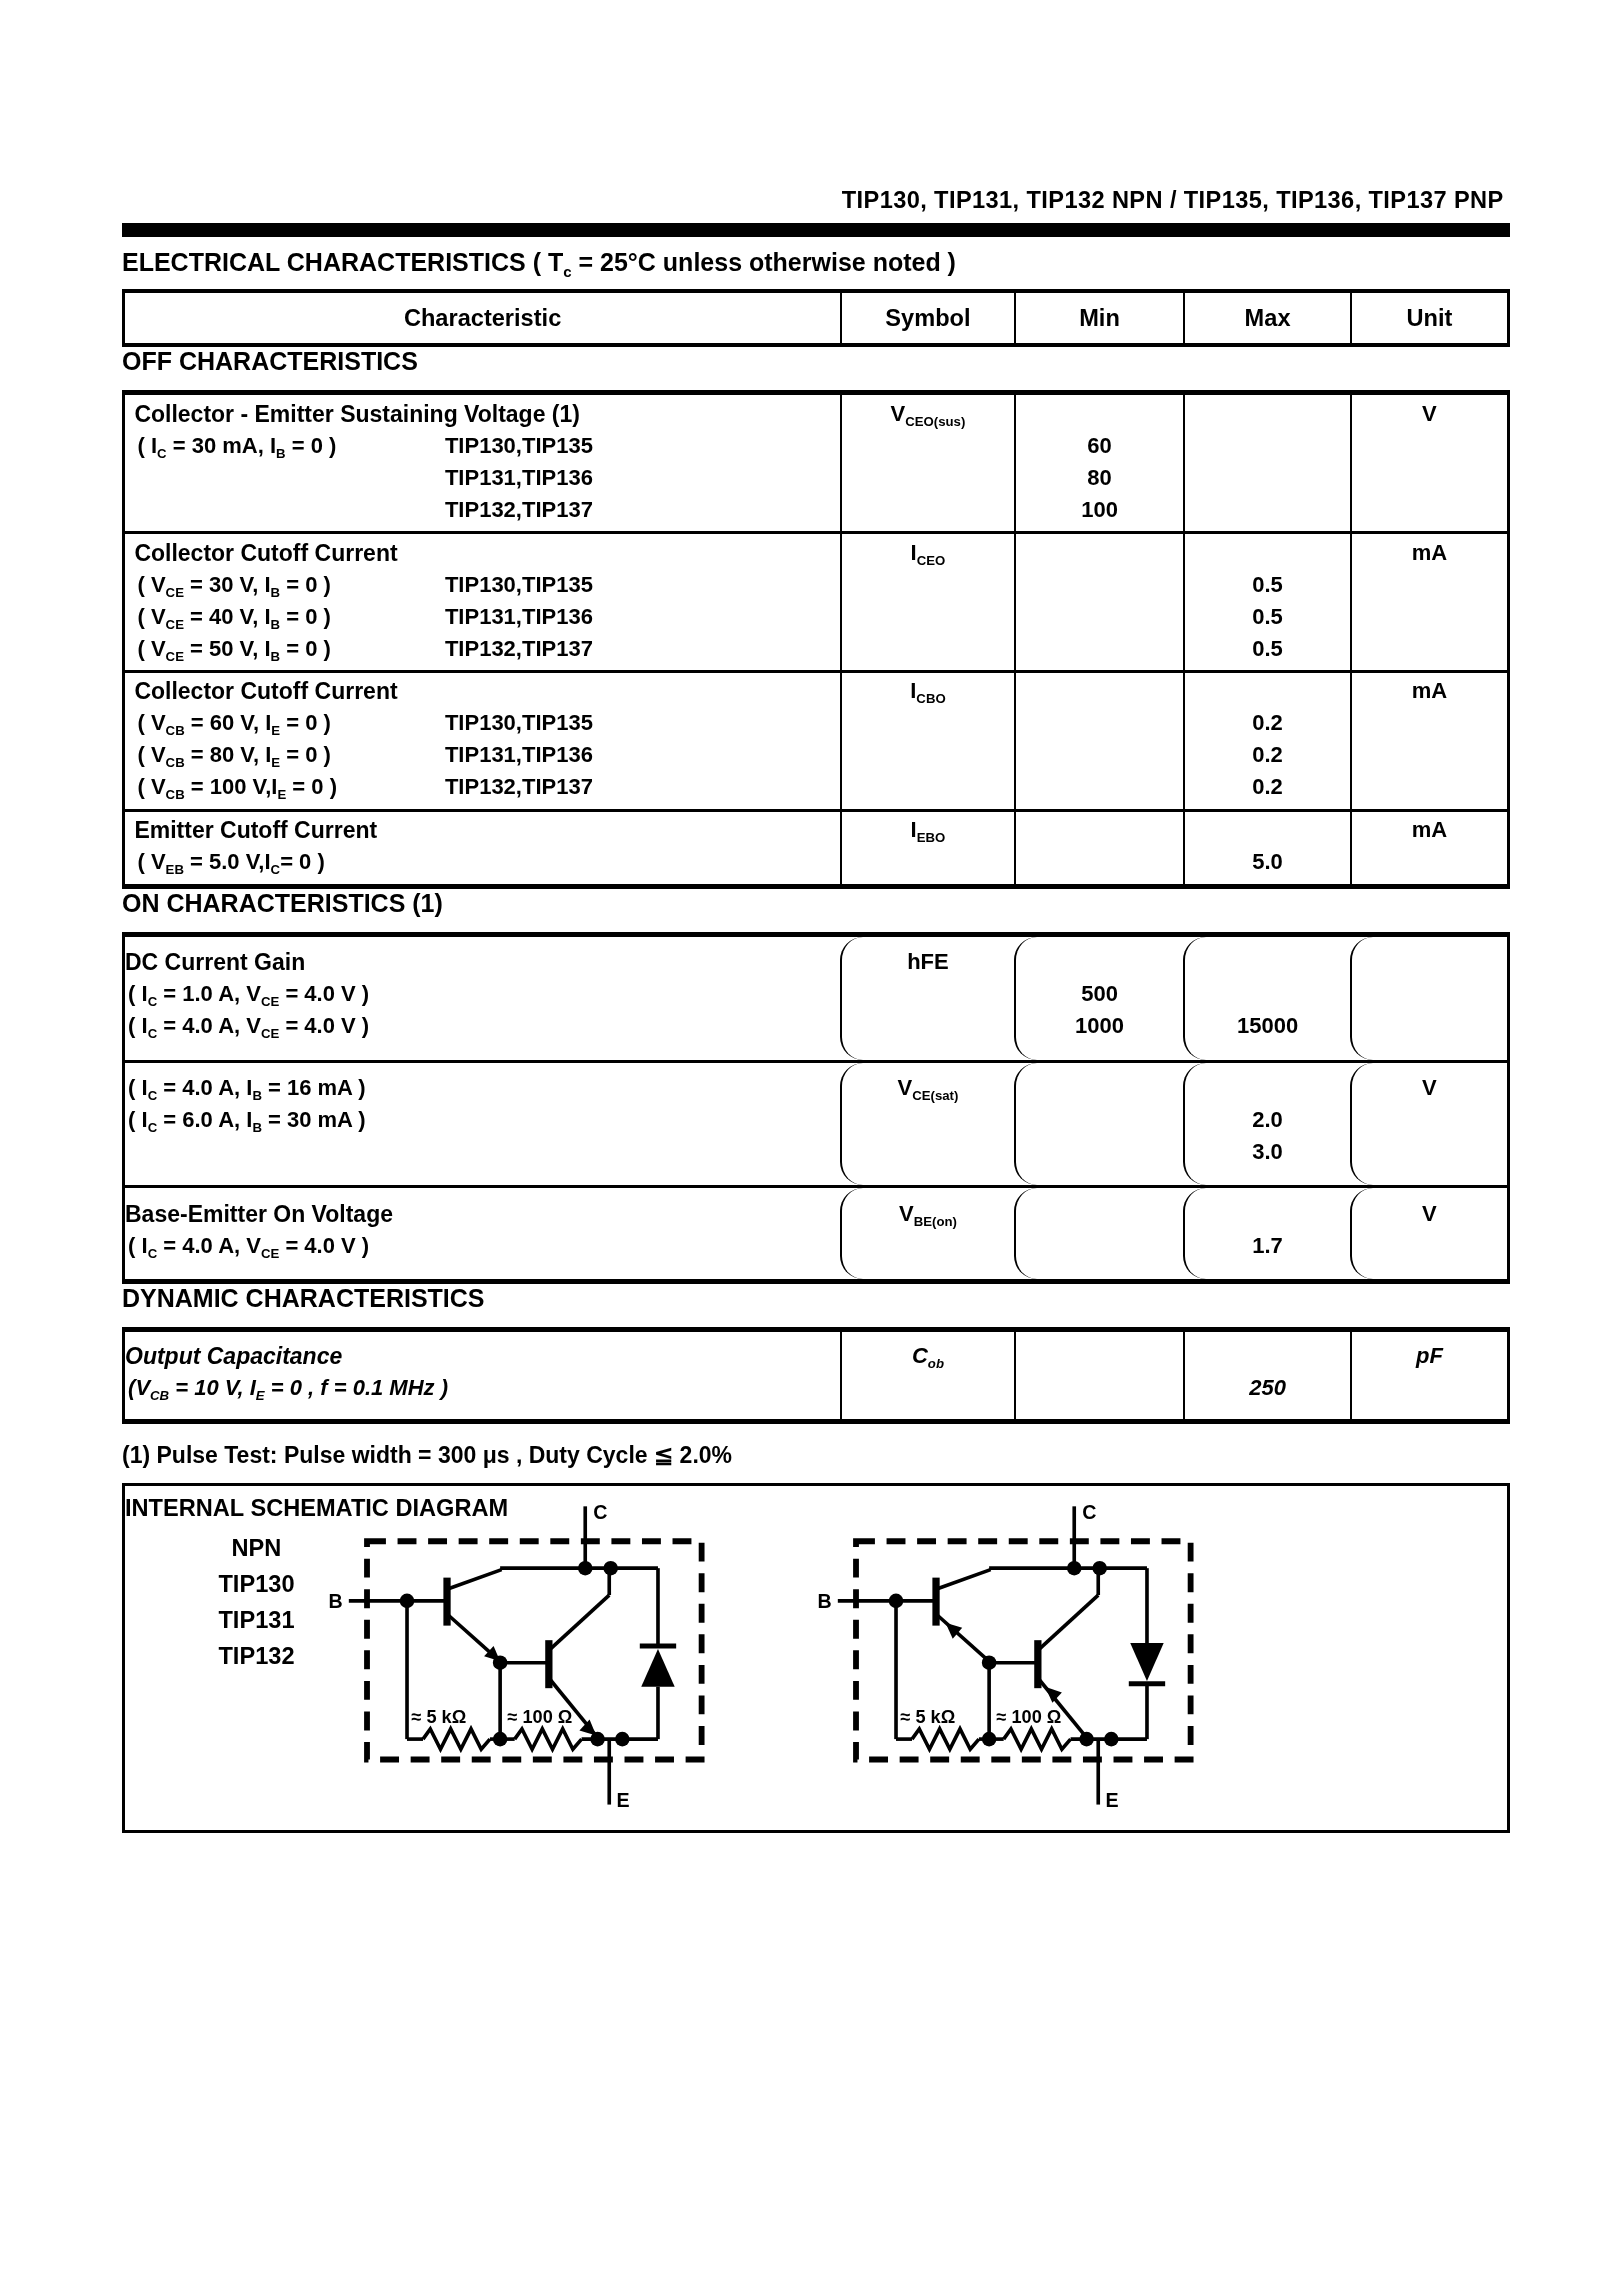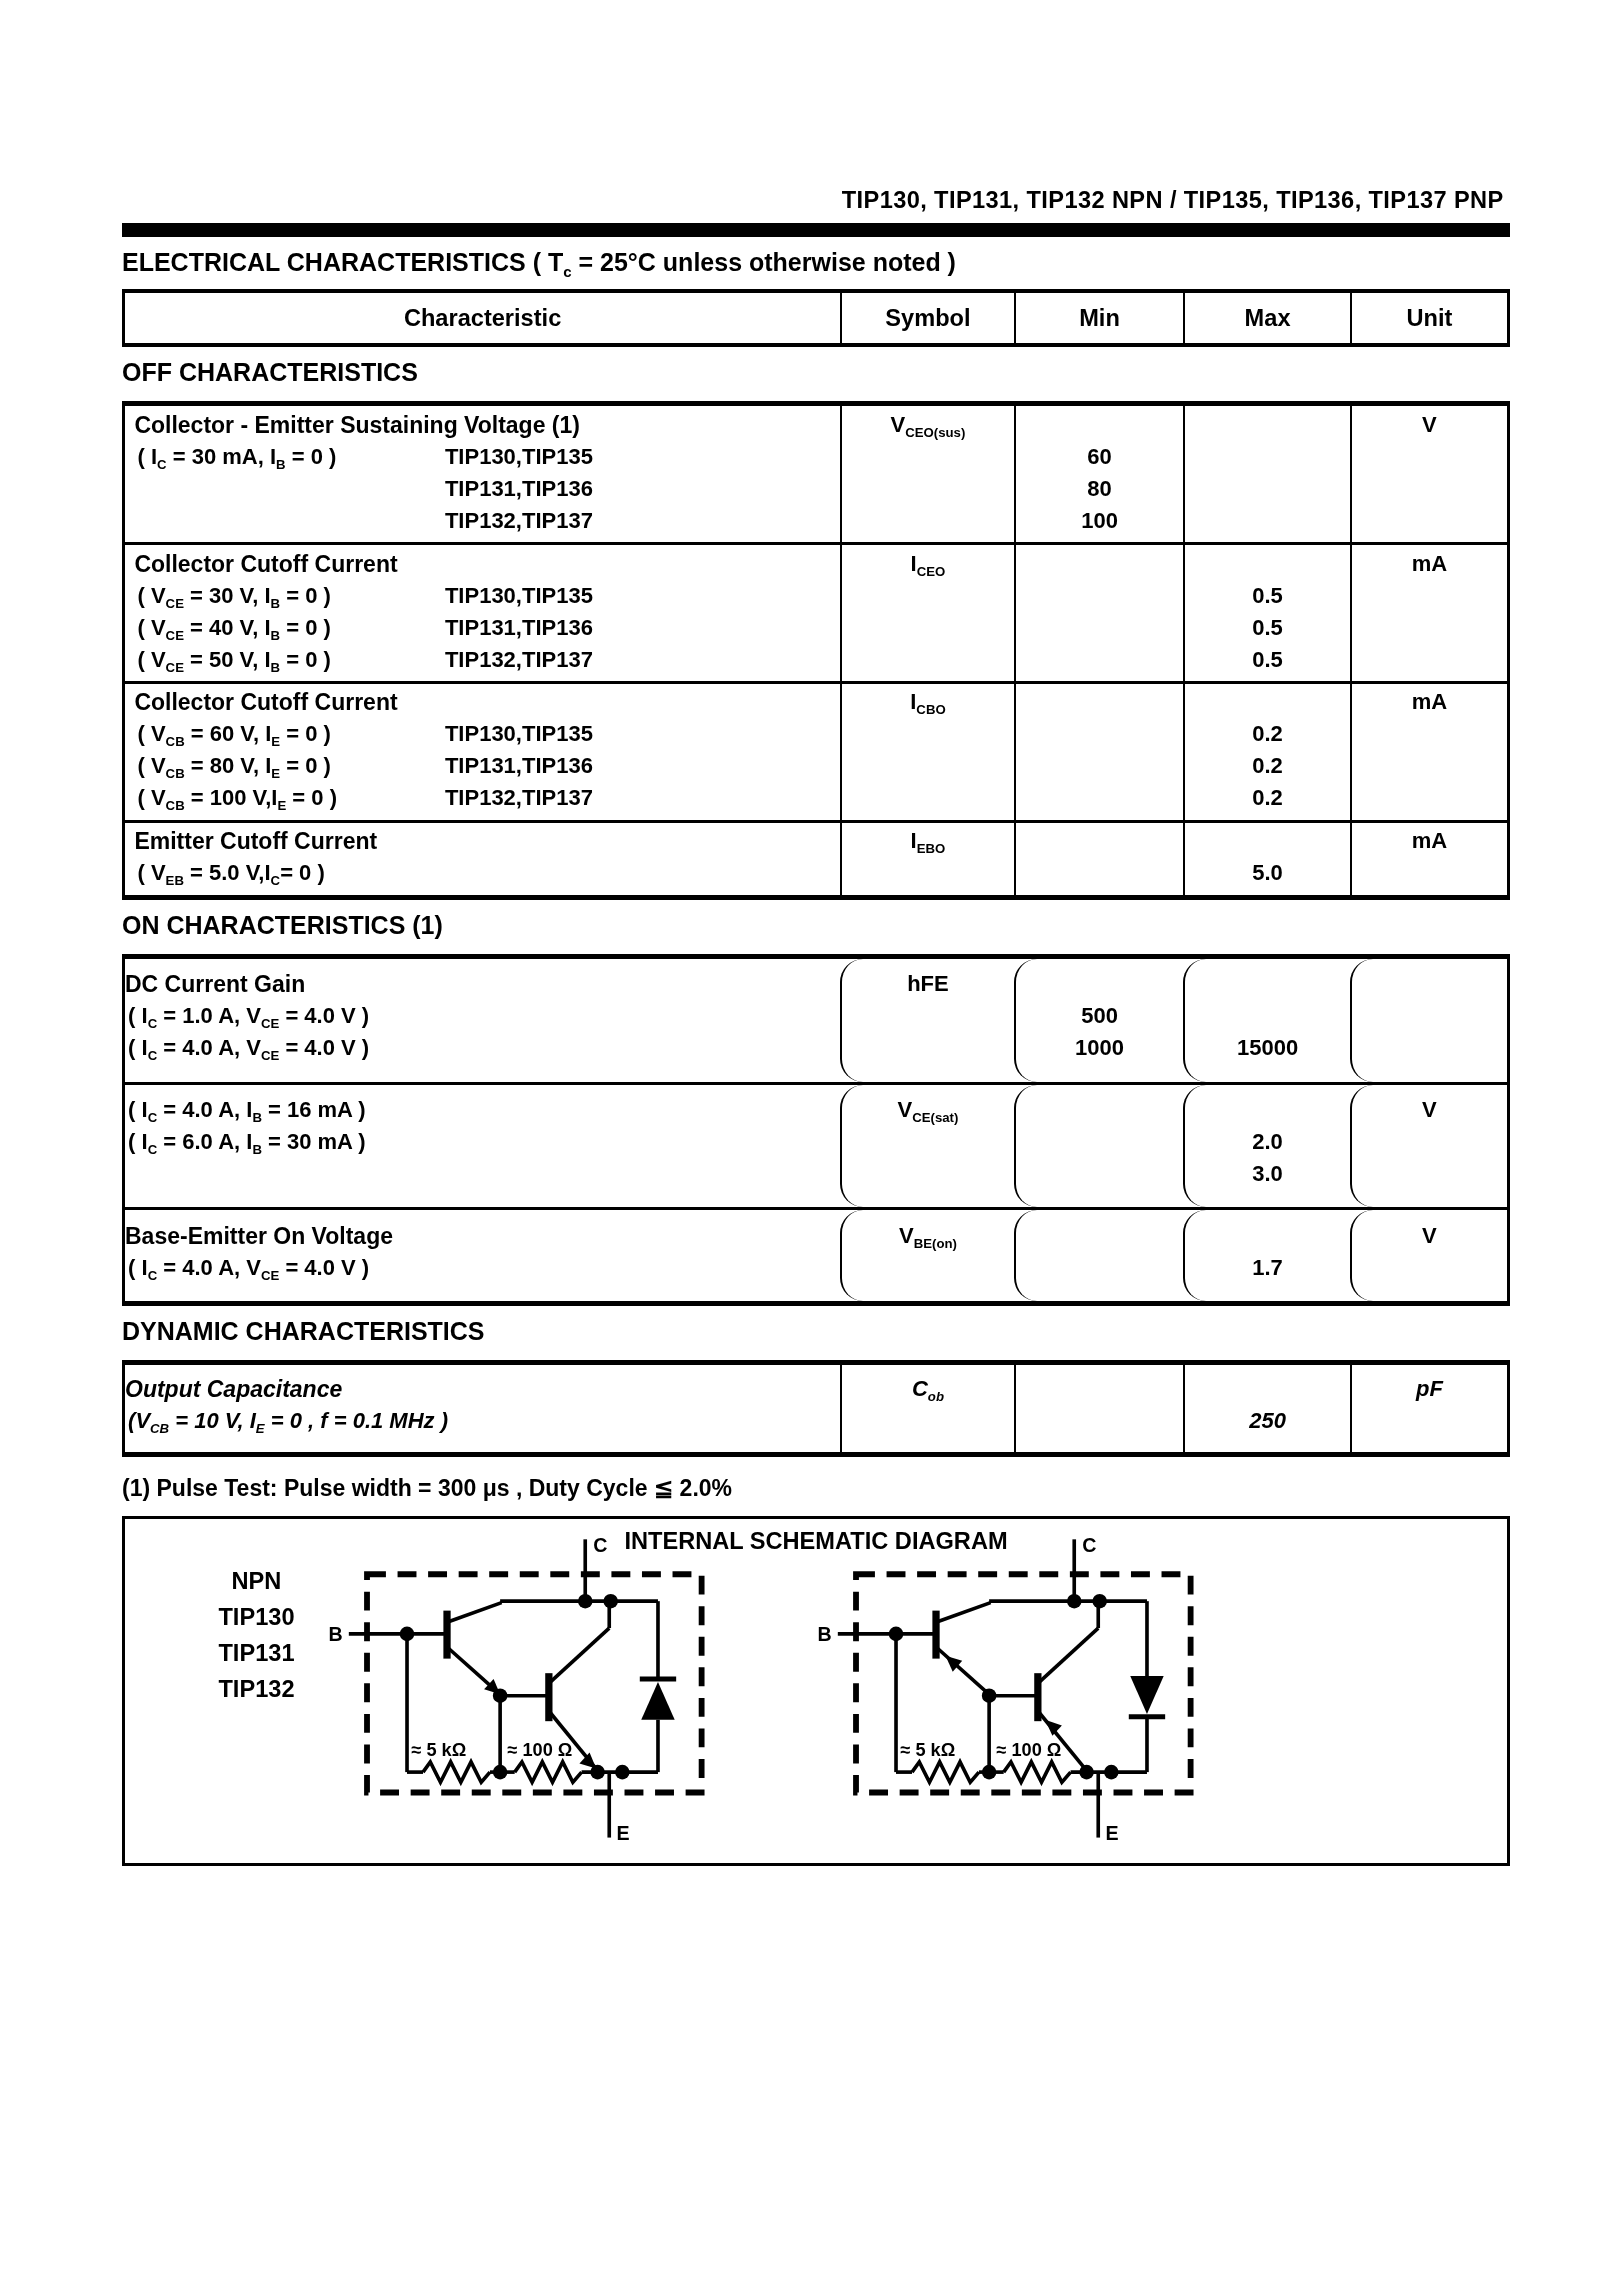--- a/index.html
+++ b/index.html
@@ -11,36 +11,36 @@
   }
   .content{position:absolute;left:122px;top:0;width:1388px;}
   .doc-title{margin-top:187px;text-align:right;font-size:23.6px;letter-spacing:0.4px;padding-right:6.3px;white-space:nowrap;}
   .black-bar{margin-top:9.4px;height:13.3px;background:#000;}
   .main-title{margin-top:11px;font-size:25px;}
   sub{font-size:.6em;line-height:0;}
   .grid5{display:grid;grid-template-columns:51.75% 12.56% 12.27% 12.05% 11.37%;}
   .htable{margin-top:12.6px;border:3.9px solid #000;border-top-width:4.7px;border-bottom-width:4.7px;height:50px;font-size:23.6px;}
   .hcell{display:flex;align-items:center;justify-content:center;height:100%;}
   .hcell + .hcell{border-left:2.4px solid #000;}
-  .sec-heading{margin-top:11px;font-size:25px;}
+  .sec-heading{font-size:25px;}
   .ctable{margin-top:14px;border:3.9px solid #000;border-top-width:5.5px;border-bottom-width:5.5px;}
   .crow + .crow{border-top:3.9px solid #000;}
   .cell{padding:2.4px 0 5.5px;line-height:32px;font-size:22px;}
   .cell:not(:first-child){border-left:2.4px solid #000;}
   .char{padding-left:9.4px;}
   .line{position:relative;white-space:nowrap;min-height:32px;}
   .title{font-size:23px;}
   .cond{padding-left:3.1px;}
   .device{position:absolute;left:44%;}
   .center{text-align:center;}
   .sec-1 .cell{padding:9.4px 0 17.3px;border-radius:23px;}
   .sec-2 .cell{padding:7.9px 0 15.7px;font-style:italic;}
   .footnote{margin-top:17.3px;font-size:23px;}
   .schembox{margin-top:14px;border:3.1px solid #000;height:344px;overflow:visible;}
-  .schem-title{margin-top:9.4px;text-align:center;font-size:23.6px;}
+  .schem-title{margin-top:9.4px;text-align:left;font-size:23.6px;}
   .schem-body{display:flex;margin-top:-23.6px;}
   .schem-group{display:flex;align-items:flex-start;}
   .g1{margin-left:61px;}
   .g2{margin-left:38px;}
   .schem-labels{width:141px;text-align:center;font-size:23.6px;line-height:36px;margin-top:31px;}
   svg{display:block;}
   svg text{font-family:"Liberation Sans",sans-serif;font-weight:700;}
 </style>
 </head>
 <body>

